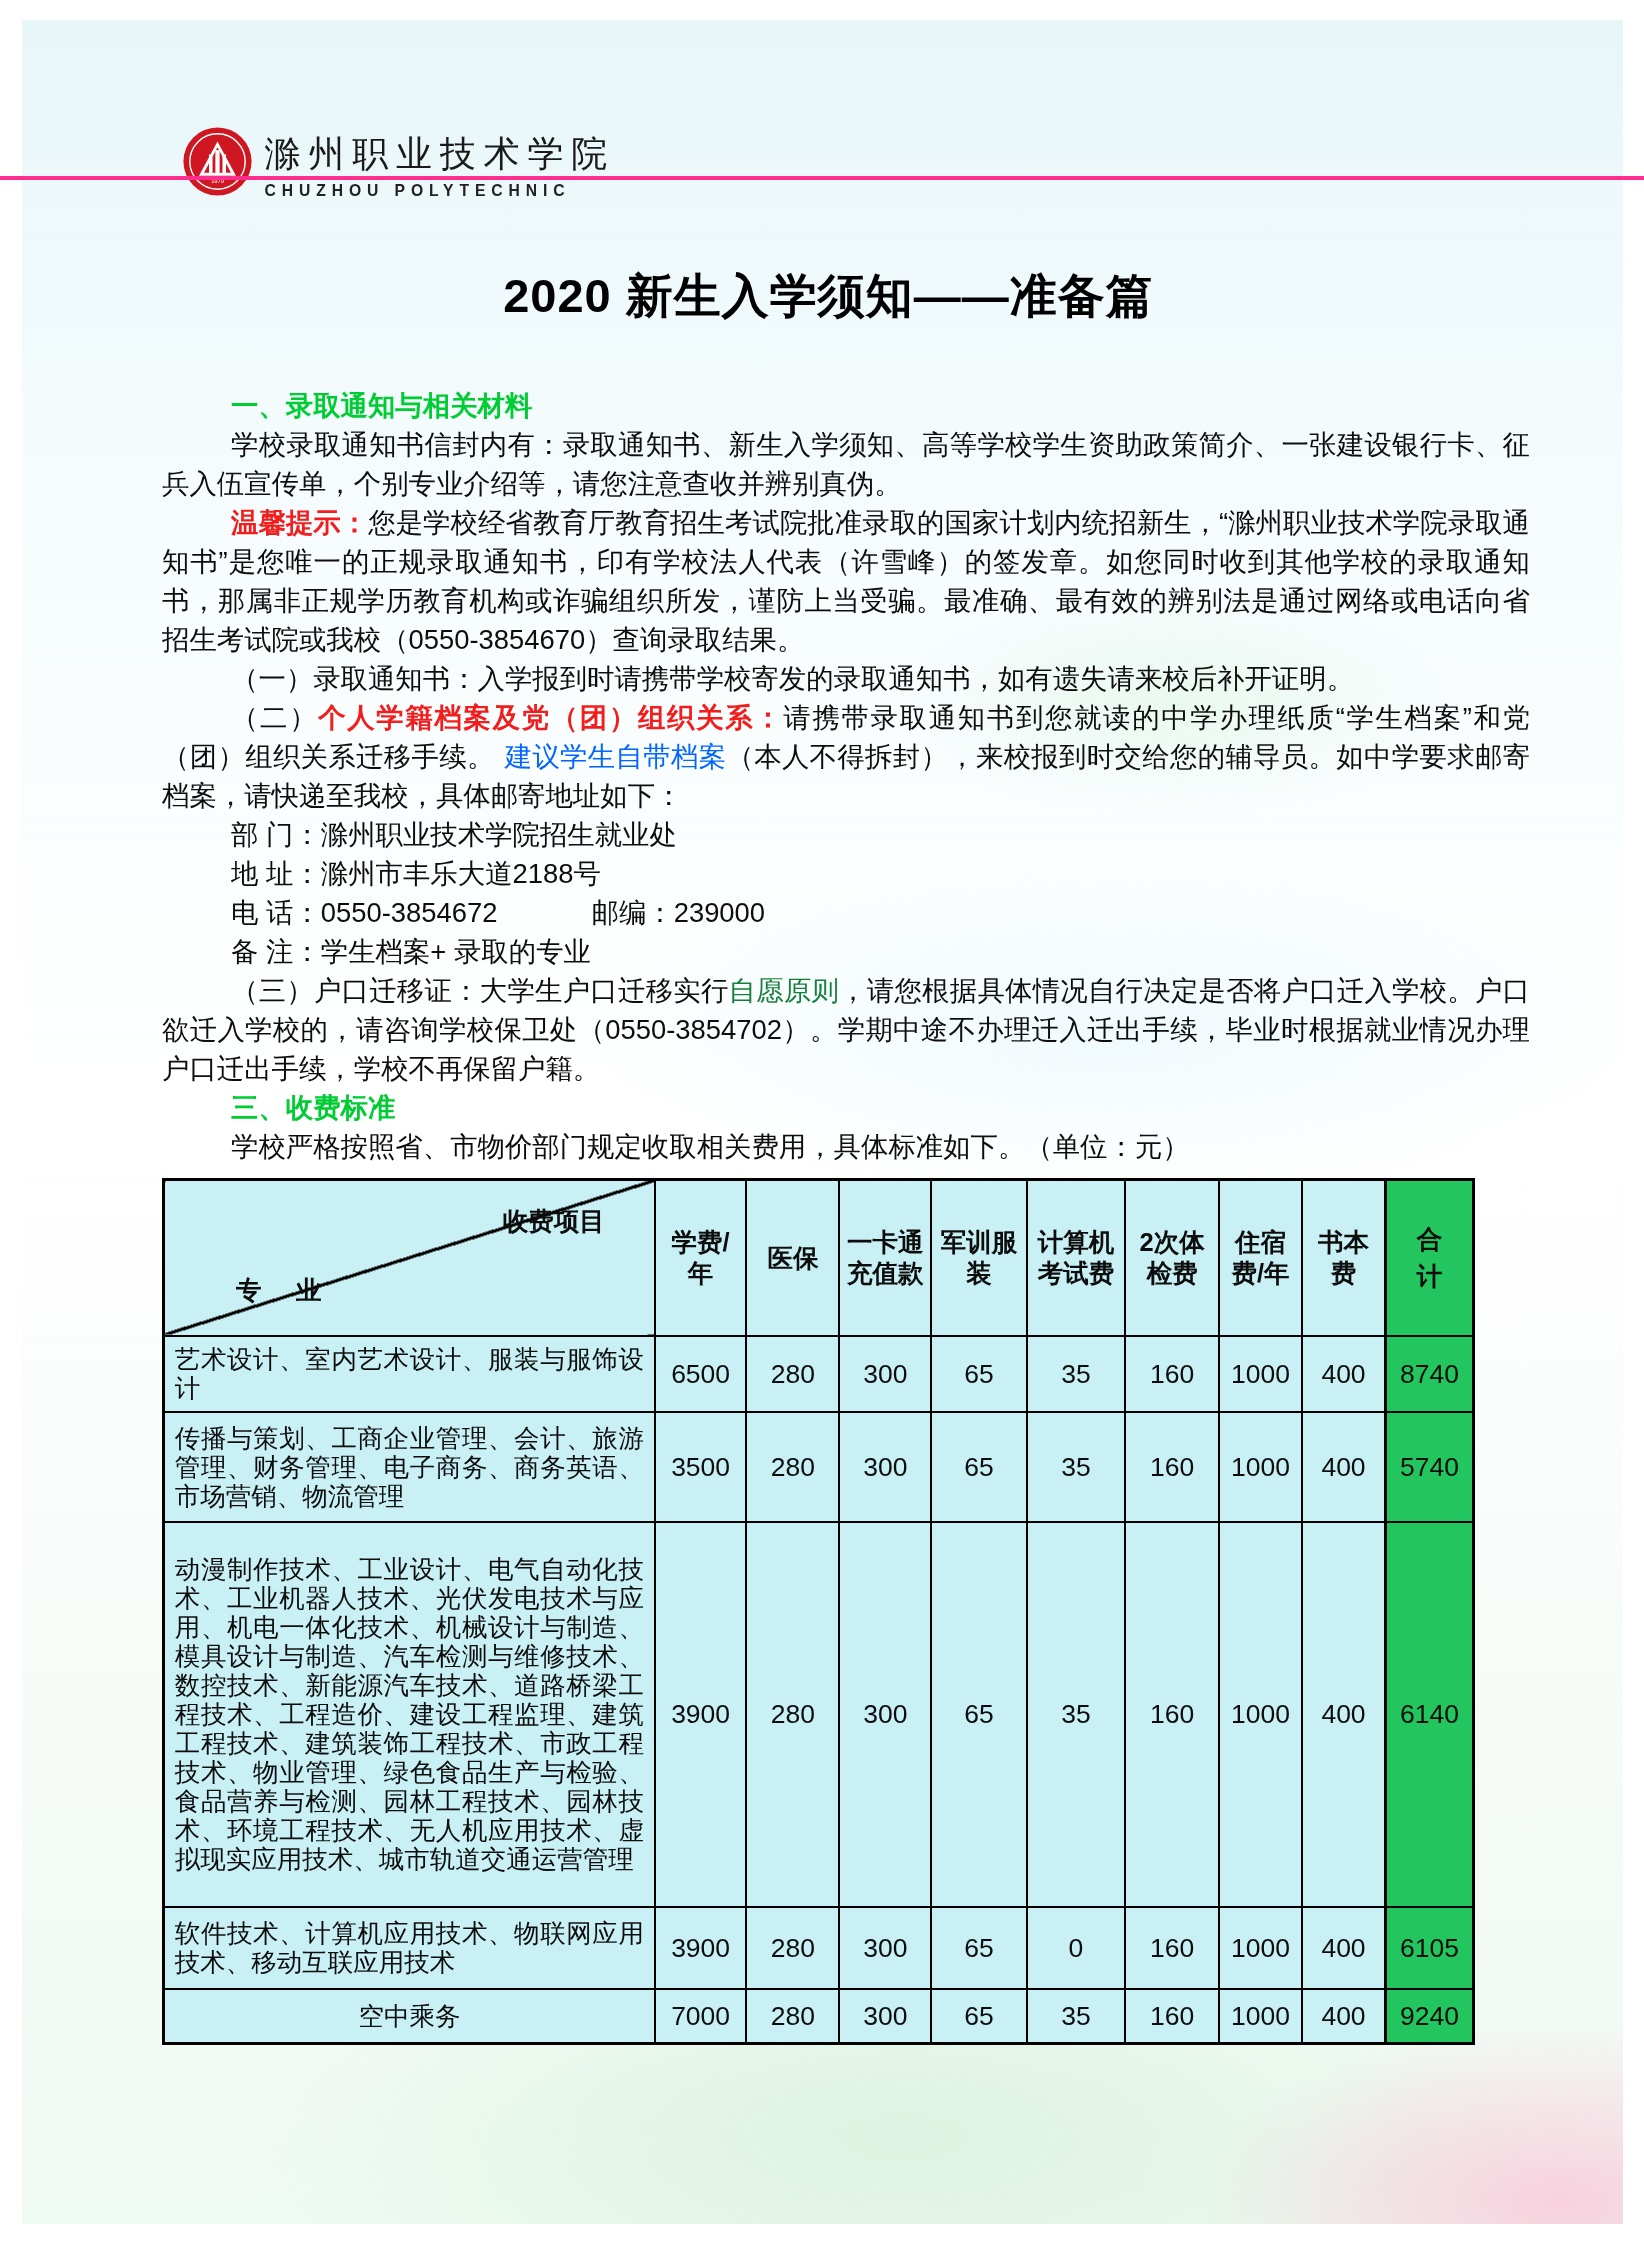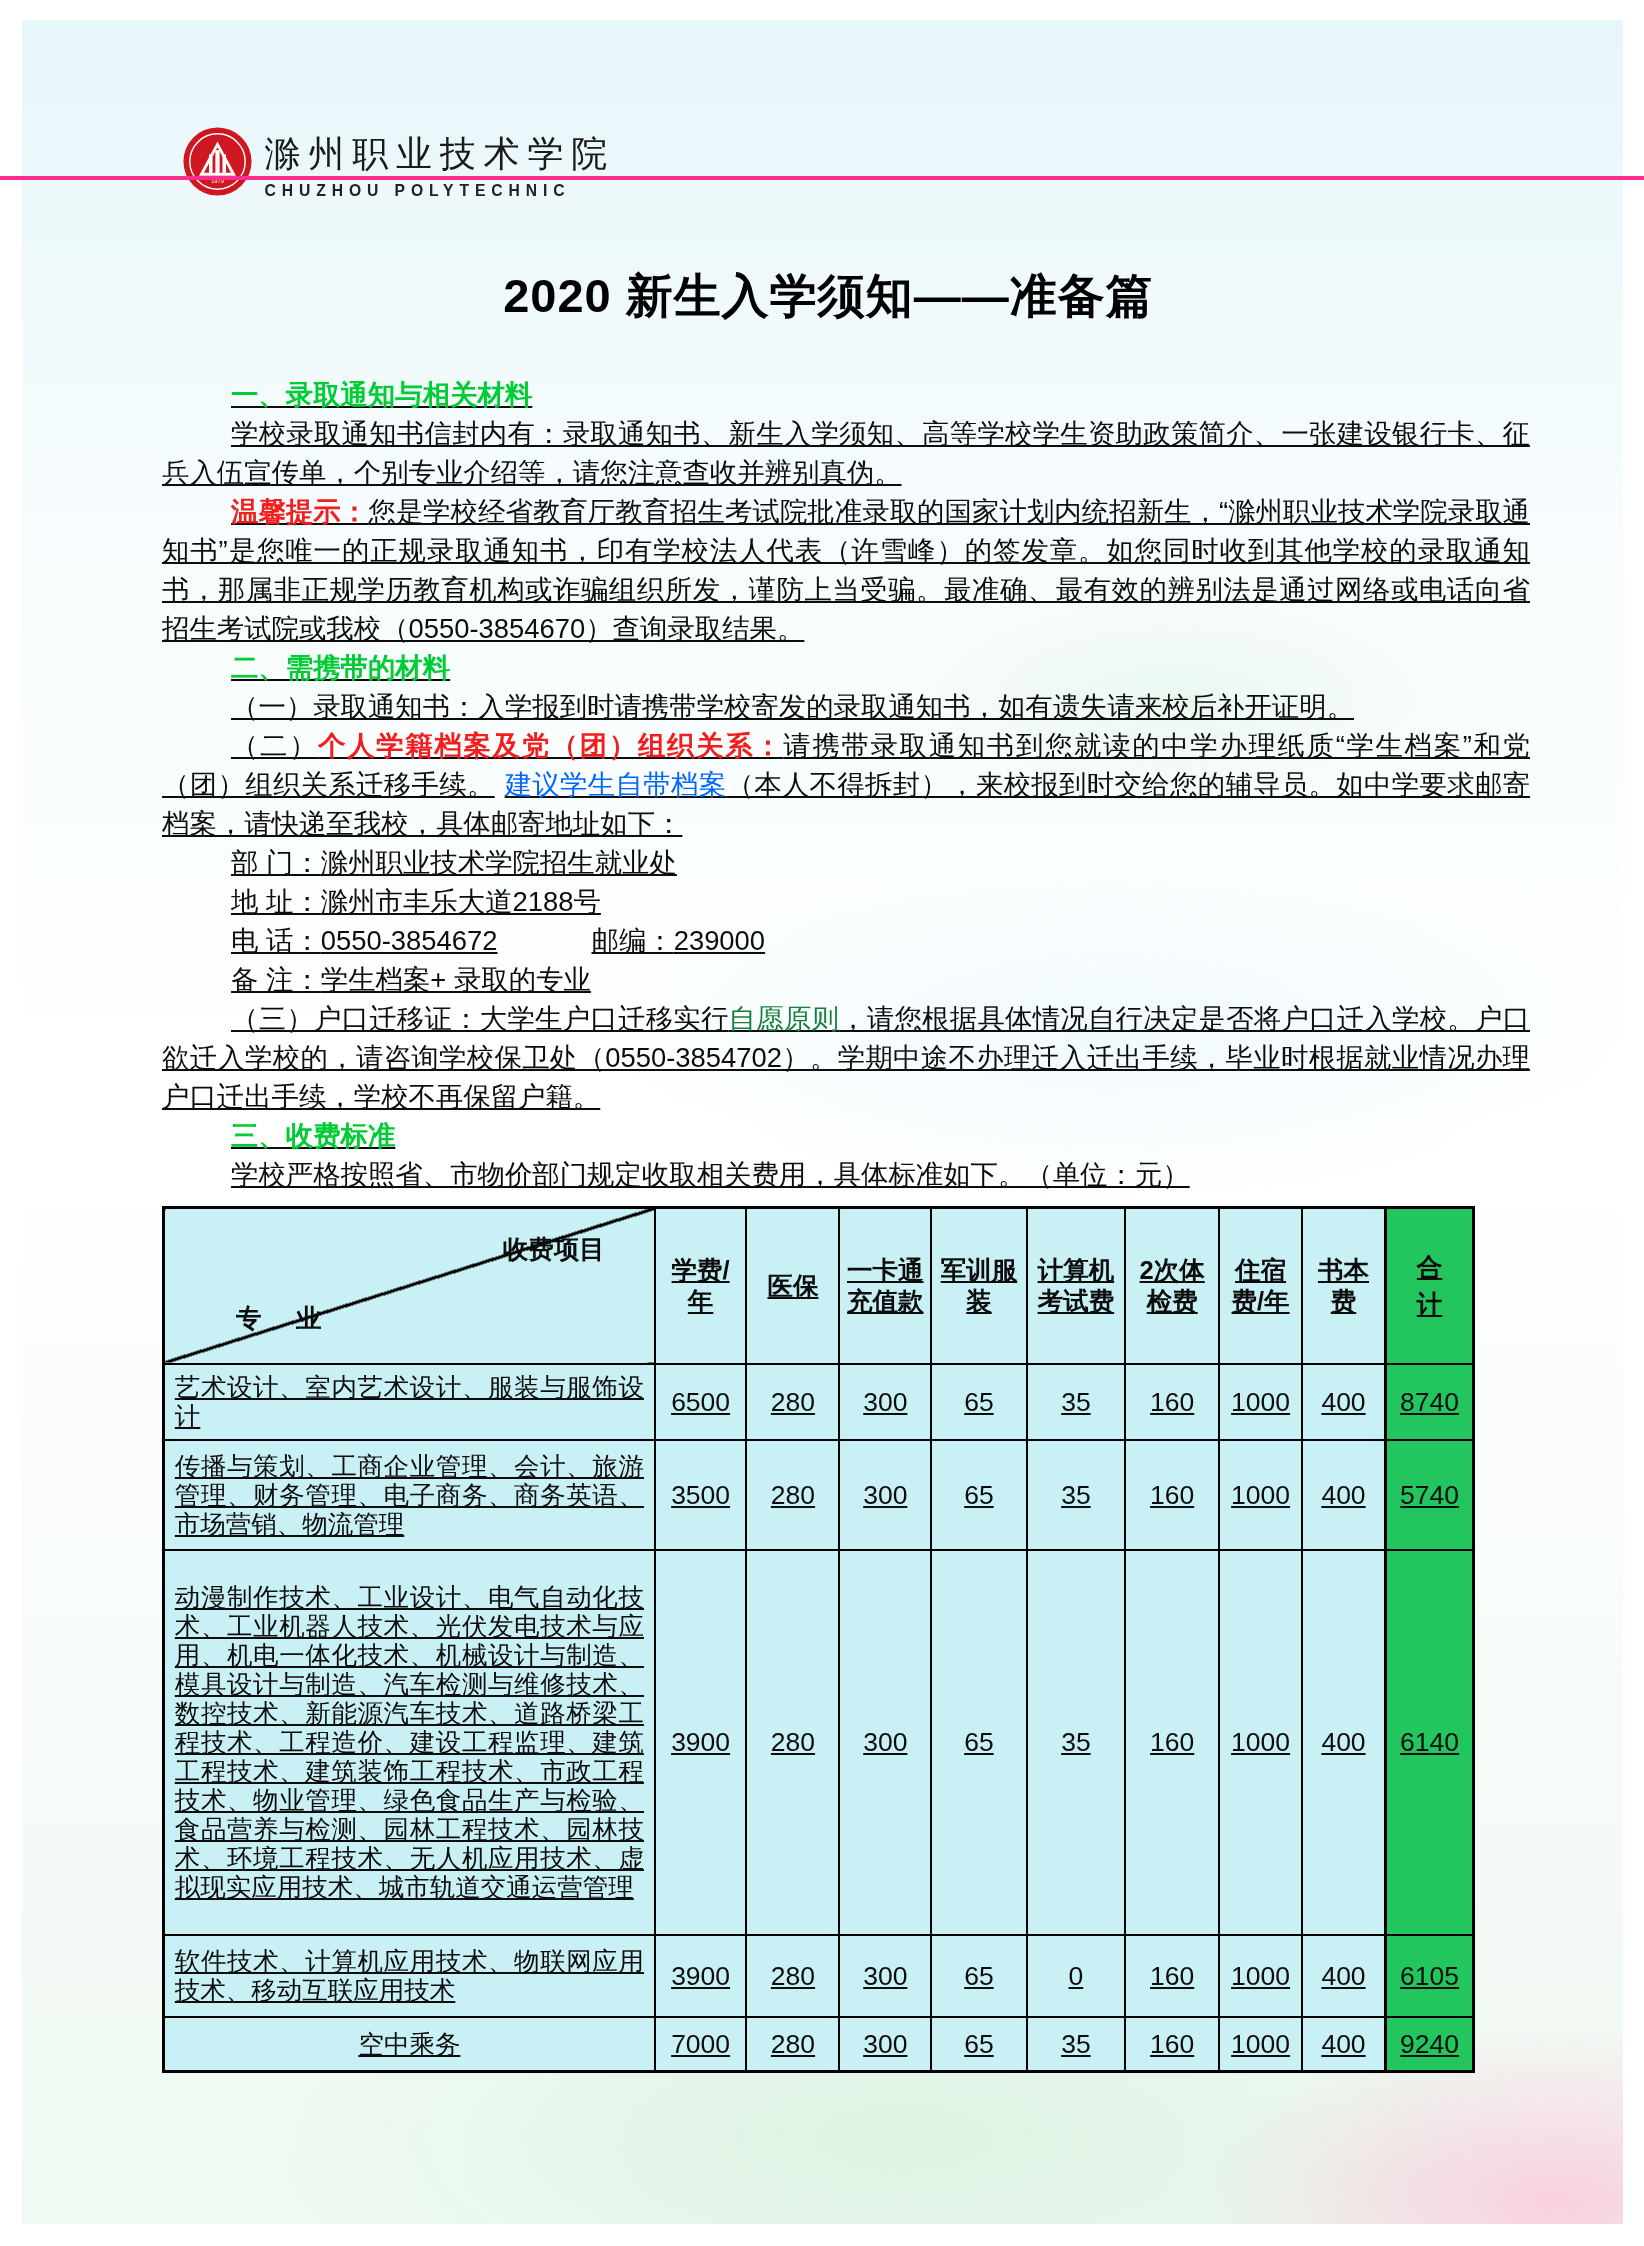--- a/index.html
+++ b/index.html
@@ -21,22 +21,22 @@
   
   .hdr-divider { position:absolute; left:0; right:0; top:176px; height:3.9px; background:#ff2e8e; z-index:5; }
   .logo { position:absolute; left:160px; top:106px; width:71px; height:71px; }
   .school-names { position:absolute; left:243px; top:110px; }
   .school-cn { font-family:"Liberation Serif","DejaVu Serif",serif; font-size:36px; font-weight:400; letter-spacing:7.8px; color:#1a1a1a; }
   .school-en { font-size:15.7px; font-weight:700; letter-spacing:5.9px; color:#222; margin-top:3.9px; }
   
   .doc-title { position:absolute; left:12px; right:0; top:265px; text-align:center;
     font-size:47px; font-weight:900; color:#000000; letter-spacing:1px; }
   
-  .content { position:absolute; left:162px; top:375px; width:1368px;
-    font-size:27.4px; line-height:39px; text-align:justify; color:#0d0d0d;text-decoration:underline; }
+  .content { position:absolute; left:162px; top:386px; width:1368px;
+    font-size:27.4px; line-height:39px; text-align:justify; color:#0d0d0d; }
   .sec-h { color:#00cc33; font-weight:700; padding-left:69px; text-align:left; }
   .para { text-indent:69px; }
   .red  { color:#15803d; }
   .redb { color:#f21d1d; font-weight:700; }
   .blue { color:#0066ff;margin-left:10px; }
   .contact { padding-left:69px; }
   .contact .line { white-space:nowrap; }
   .contact .gap { display:inline-block; width:94px; }
   
   .fee-table { width:1313px; margin-top:11.8px; border-collapse:collapse; table-layout:fixed;
@@ -85,21 +85,20 @@
 <div class="doc-title">2020 新生入学须知——准备篇</div>
 
 <div class="content">
 
   <div class="sec-h">一、录取通知与相关材料</div>
 
   <p class="para">学校录取通知书信封内有：录取通知书、新生入学须知、高等学校学生资助政策简介、一张建设银行卡、征兵入伍宣传单，个别专业介绍等，请您注意查收并辨别真伪。</p>
 
   <p class="para"><span class="redb">温馨提示：</span><span>您是学校经省教育厅教育招生考试院批准录取的国家计划内统招新生，“滁州职业技术学院录取通知书”是您唯一的正规录取通知书，印有学校法人代表（许雪峰）的签发章。如您同时收到其他学校的录取通知书，那属非正规学历教育机构或诈骗组织所发，谨防上当受骗。最准确、最有效的辨别法是通过网络或电话向省招生考试院或我校（0550-3854670）查询录取结果。</span></p>
 
-  <div class="sec-h">二、需携带的材料</div>
 
   <p class="para">（一）录取通知书：入学报到时请携带学校寄发的录取通知书，如有遗失请来校后补开证明。</p>
 
   <p class="para"><span>（二）</span><span class="redb">个人学籍档案及党（团）组织关系：</span><span>请携带录取通知书到您就读的中学办理纸质“学生档案”和党（团）组织关系迁移手续。</span><span class="blue">建议学生自带档案</span><span>（本人不得拆封），来校报到时交给您的辅导员。如中学要求邮寄档案，请快递至我校，具体邮寄地址如下：</span></p>
 
   <div class="contact">
     <div class="line"><span>部 门：</span><span>滁州职业技术学院招生就业处</span></div>
     <div class="line"><span>地 址：</span><span>滁州市丰乐大道2188号</span></div>
     <div class="line"><span>电 话：</span><span>0550-3854672</span><span class="gap"></span><span>邮编：</span><span>239000</span></div>
     <div class="line"><span>备 注：</span><span>学生档案+ 录取的专业</span></div>

